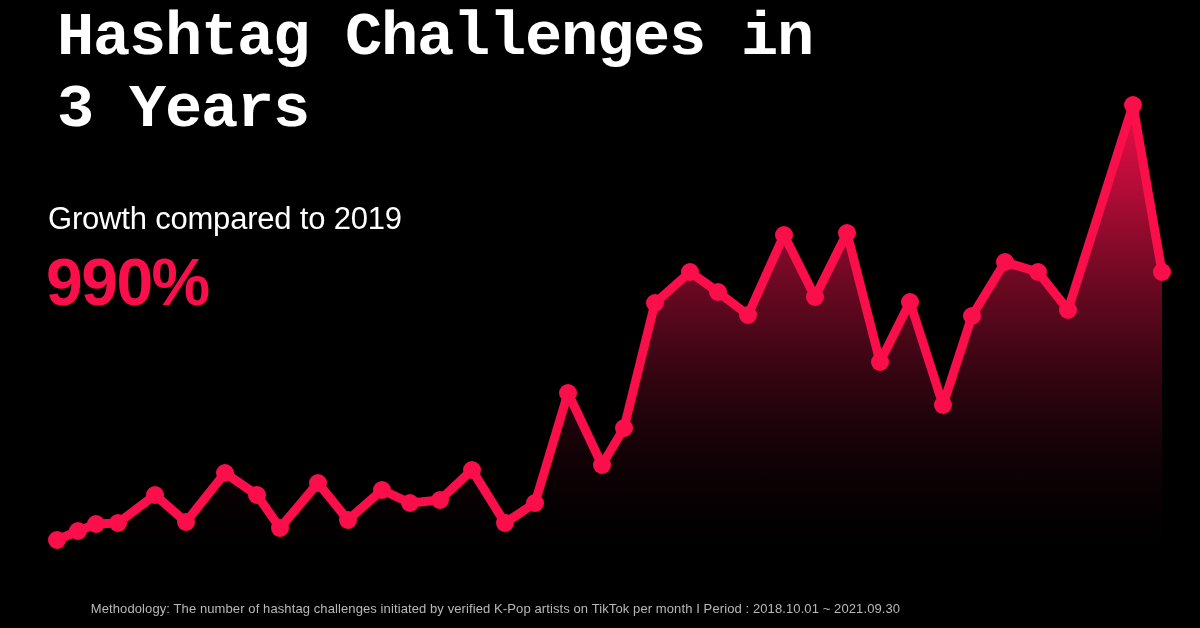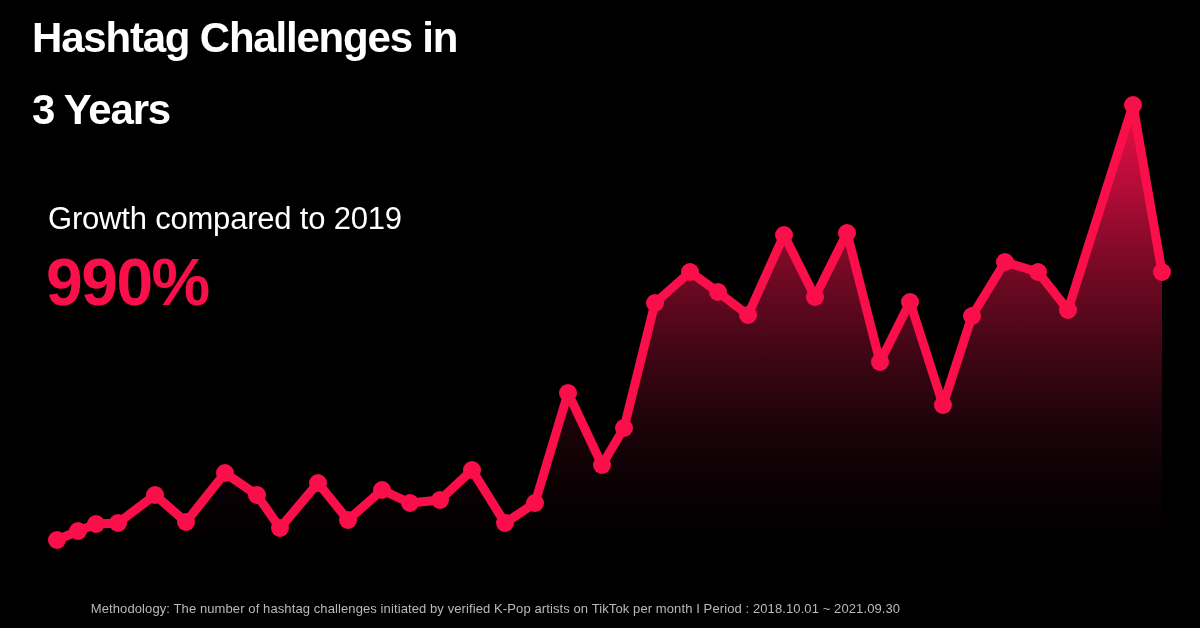--- a/index.html
+++ b/index.html
@@ -36,28 +36,28 @@
   #text-layer {
     position: absolute;
     left: 0;
     top: 0;
     width: 1200px;
     height: 628px;
     pointer-events: none;
   }
   #headline {
     position: absolute;
-    left: 32px;
+    left: 57px;
     top: 2px;
     width: 960px;
     margin: 0;
     color: #ffffff;
-    font-family: Liberation Sans, sans-serif;
+    font-family: Liberation Mono, monospace;
     font-weight: bold;
-    font-size: 42px;
+    font-size: 62px;
     line-height: 72px;
     letter-spacing: -1.2px;
     white-space: pre-line;
   }
   #kpi-label {
     position: absolute;
     left: 48px;
     top: 200px;
     color: #ffffff;
     font-family: "Liberation Sans", sans-serif;

